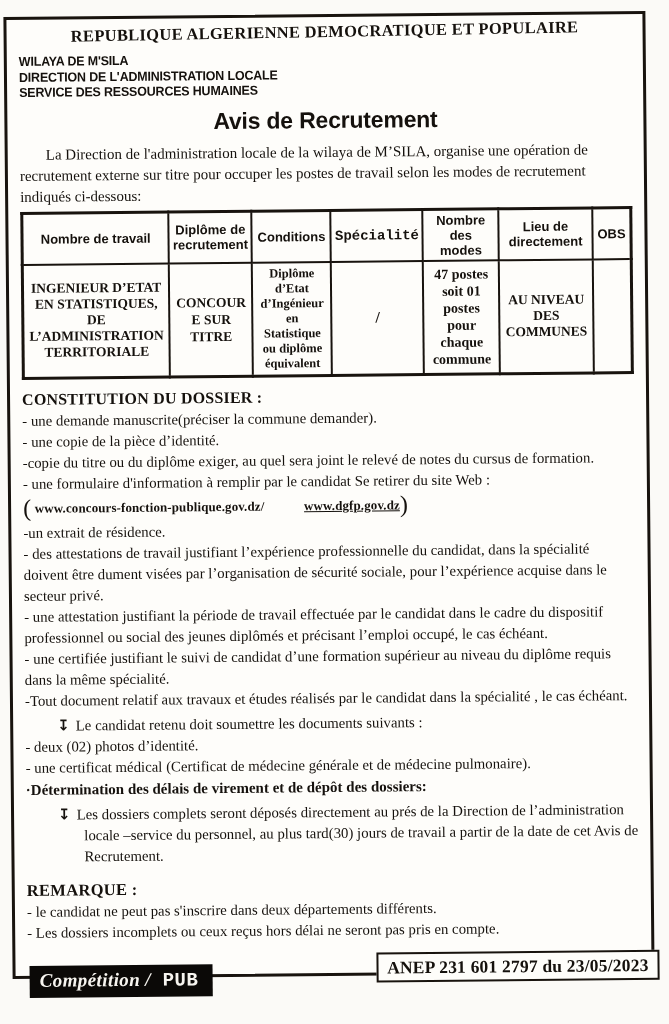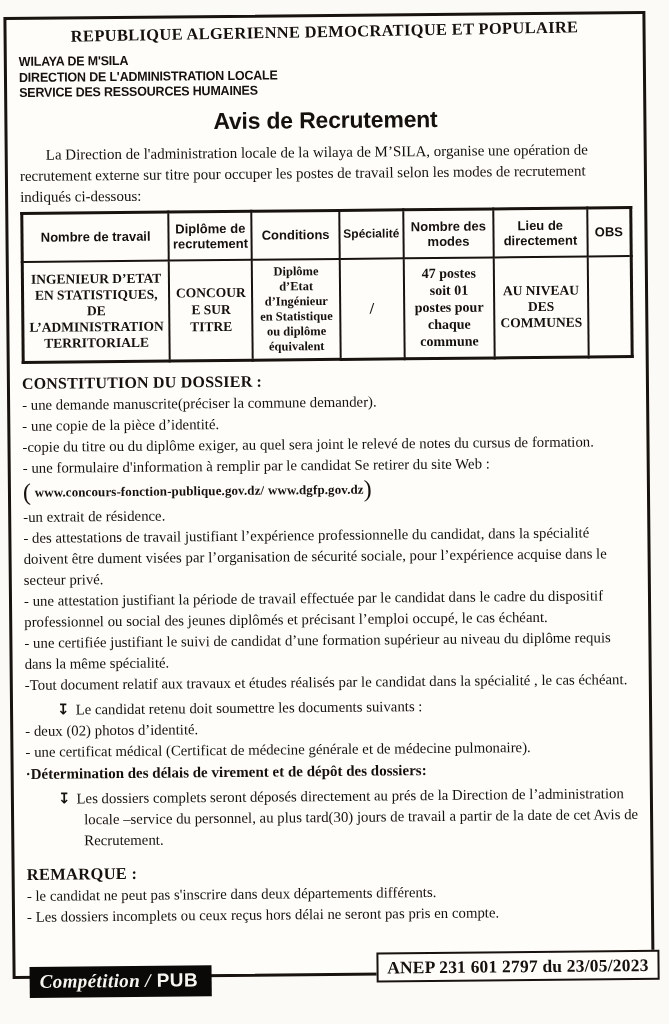--- a/index.html
+++ b/index.html
@@ -37,53 +37,53 @@
   table.recruit{
     width:100%;border-collapse:collapse;margin-top:4px;
     border:3px solid #1a1510;
   }
   table.recruit th{
     border:2.5px solid #1a1510;
     font:700 13px/15px "Liberation Sans", sans-serif;
     text-align:center;vertical-align:middle;height:42px;padding:2px 3px;
     background:#fcfbf8;
   }
-  table.recruit th.small{font-size:12px;}
+  table.recruit th.small{font-size:14px;font-family:Liberation Mono, monospace;}
   table.recruit td{
     border:2px solid #1a1510;vertical-align:middle;height:92px;padding:3px 5px;
     text-align:center;font-family:"Liberation Serif", serif;
   }
   td.poste{font:600 13.5px/16px "Liberation Serif", serif;text-align:left;text-transform:uppercase;}
   td.modele{font:600 13.5px/17px "Liberation Serif", serif;text-transform:uppercase;}
   td.conditions{font:700 12.5px/15px "Liberation Serif", serif;}
   td.specialite{font:700 16px/16px "Liberation Serif", serif;}
   td.nombre{font:700 14px/17px "Liberation Serif", serif;}
   td.lieu{font:600 13.5px/16px "Liberation Serif", serif;text-transform:uppercase;}
   .section-heading{
     margin-top:9px;font:700 16px/22px "Liberation Serif", serif;letter-spacing:.2px;
   }
   .doc-line{font:400 14.8px/21px "Liberation Serif", serif;text-align:left;}
   .web-line{margin:1px 0 2px 0;white-space:nowrap;}
   .paren{font:400 24px/24px "Liberation Serif", serif;vertical-align:-3px;}
   .url{font:700 13px/24px "Liberation Serif", serif;letter-spacing:.1px;}
-  .url.underlined{}
+  .url.underlined{text-decoration:underline;margin-left:36px;}
   .arrow-item{
     padding-left:58px;text-indent:-26px;
     font:400 14.8px/21px "Liberation Serif", serif;margin-top:4px;
   }
   .arrow-glyph{font-family:"DejaVu Sans", sans-serif;font-weight:700;font-size:15px;padding-right:6px;}
   .bold-line{font:700 15px/22px "Liberation Serif", serif;}
   .remarque-heading{margin-top:12px;font:700 16.5px/22px "Liberation Serif", serif;letter-spacing:.3px;}
   .footer-left{
     position:absolute;left:14px;bottom:-22px;
     background:#0d0b09;color:#f5f3ee;
     font:700 italic 19px/22px "Liberation Serif", serif;
     padding:4px 14px 5px 10px;letter-spacing:.4px;
   }
-  .footer-left .pub{font-style:normal;font-family:Liberation Sans, sans-serif;}
+  .footer-left .pub{font-style:normal;font-family:Liberation Mono, monospace;}
   .footer-right{
     position:absolute;right:-8px;bottom:-10px;
     border:2.5px solid #1a1510;background:#fcfbf8;
     font:700 17.5px/20px "Liberation Serif", serif;
     padding:3px 9px;letter-spacing:.2px;
   }
 </style>
 </head>
 <body>
 

